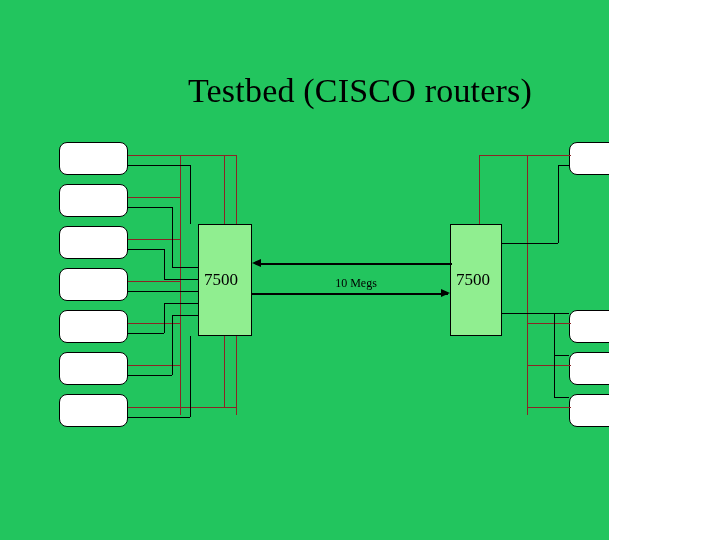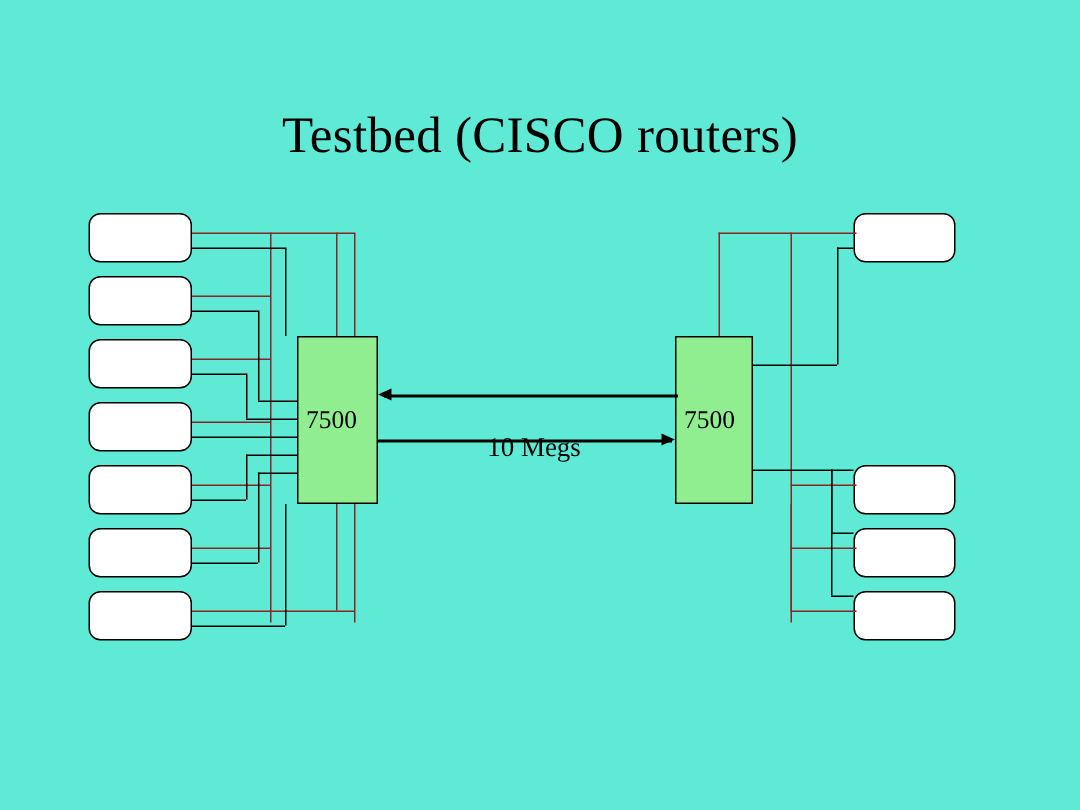--- a/index.html
+++ b/index.html
@@ -2,23 +2,23 @@
 <html><head>
 <meta charset="utf-8">
 <style>
   html, body {
     margin: 0;
     padding: 0;
     background: #ffffff;
   }
   #slide {
     position: relative;
-    width: 720px;
+    width: 609px;
     height: 540px;
-    background: #5eead4;
+    background: #22c55e;
     overflow: hidden;
     font-family: "Liberation Serif", "DejaVu Serif", serif;
   }
   #title {
     position: absolute;
     left: 0;
     top: 72px;
     width: 720px;
     text-align: center;
     font-size: 34px;
@@ -55,25 +55,25 @@
   .wire-v { width: 1.2px; }
   .bus {
     position: absolute;
     background: #8b2525;
   }
   .bus-h { height: 1.2px; }
   .bus-v { width: 1.2px; }
   #link-label {
     position: absolute;
     left: 286px;
-    top: 288px;
+    top: 276px;
     width: 140px;
     text-align: center;
     font-family: "Liberation Serif", "DejaVu Serif", serif;
-    font-size: 18px;
+    font-size: 12px;
     color: #000000;
     white-space: nowrap;
   }
   .arrow-line {
     position: absolute;
     height: 1.6px;
     background: #000000;
   }
   .arrowhead {
     position: absolute;

